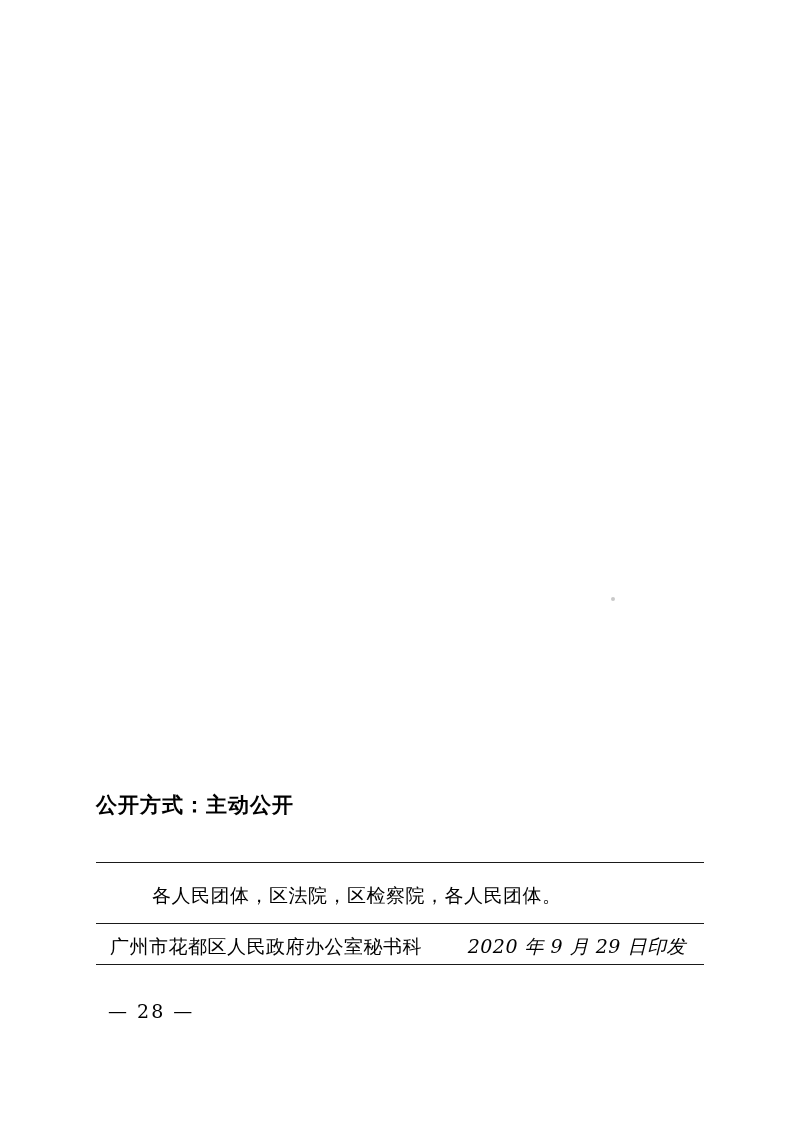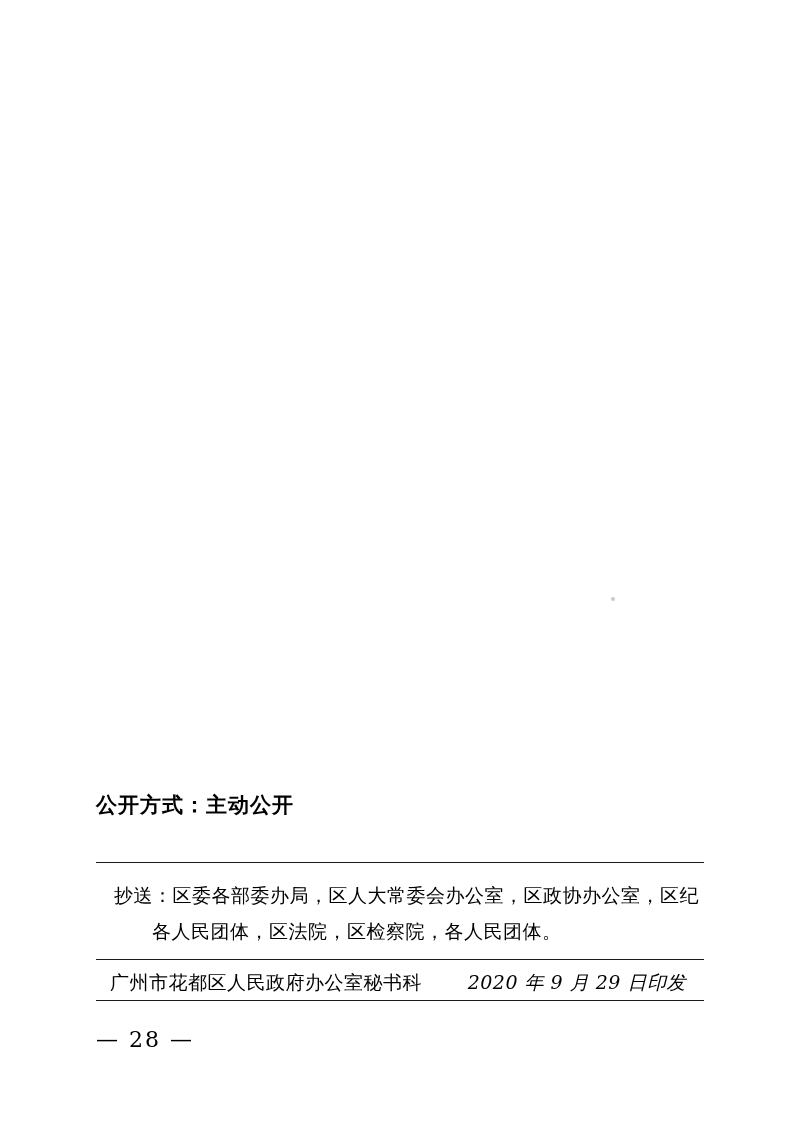--- a/index.html
+++ b/index.html
@@ -89,43 +89,41 @@
     padding-left: 14px;
   }
 
   .issuer-right {
     padding-right: 18px;
     font-style: italic;
   }
 
   .page-number {
     position: absolute;
-    left: 96px;
+    left: 108px;
     top: 1000px;
-    font-size: 22px;
+    font-size: 19px;
     letter-spacing: 2px;
     white-space: nowrap;
-    margin-top: 27px;
   }
 </style>
 </head>
 <body>
 
 <div class="page">
 
   <div class="speck"></div>
 
   <div class="footer-block">
 
     <div class="disclosure-line">公开方式：主动公开</div>
 
     <hr class="rule">
 
     <div class="cc-block">
-      <div class="cc-line first">抄送：区委各部委办局，区人大常委会办公室，区政协办公室，区纪</div>
       <div class="cc-line second">各人民团体，区法院，区检察院，各人民团体。</div>
     </div>
 
     <hr class="rule">
 
     <div class="issuer-row">
       <span class="issuer-left">广州市花都区人民政府办公室秘书科</span>
       <span class="issuer-right">2020 年 9 月 29 日印发</span>
     </div>
 

